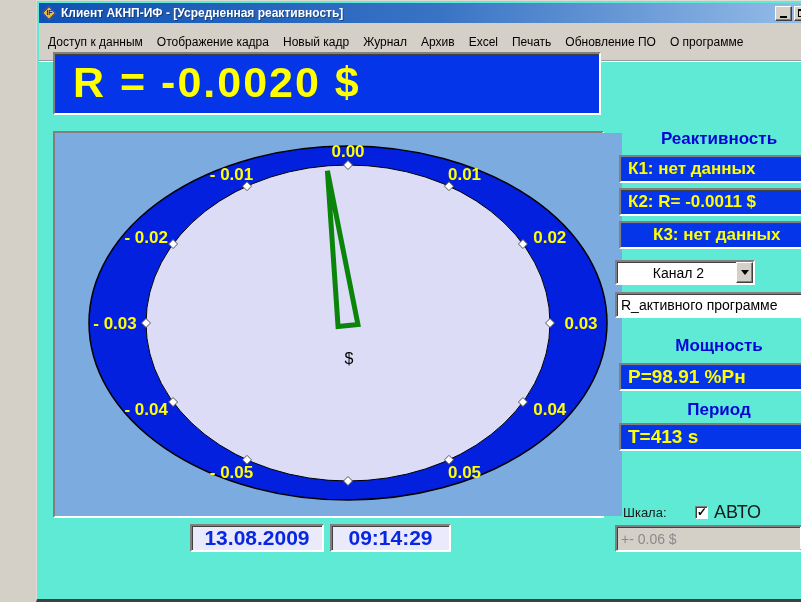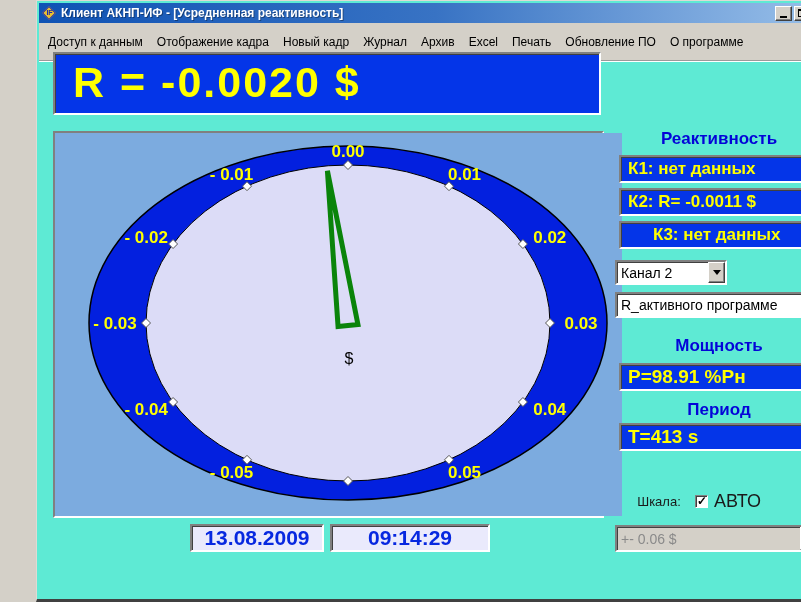--- a/index.html
+++ b/index.html
@@ -92,21 +92,21 @@
     width:17px; align-self:stretch; background:#d4d0c8;
     border:1px solid; border-color:#ffffff #404040 #404040 #ffffff;
     box-shadow:inset -1px -1px 0 #808080;
     display:flex; align-items:center; justify-content:center; flex:0 0 auto;
   }
   .arrow-down{ width:0; height:0; border:4px solid transparent; border-top:5px solid #000; margin-top:4px; }
   .combo.disabled{ background:#d4d0c8; }
   .combo.disabled .combo-text{ color:#8a8a8a; }
   .combo.disabled .arrow-down{ border-top-color:#8a8a8a; }
 
-  .scale-row{ position:absolute; left:586px; top:490px; display:flex; align-items:center;text-align:center; }
+  .scale-row{ position:absolute; left:586px; top:501px; display:flex; align-items:center; }
   .scale-label{ font-size:13px; color:#1a1a1a; width:72px; }
   .checkbox{
     width:13px; height:13px; background:#ffffff; position:relative;
     border:1px solid; border-color:#808080 #ffffff #ffffff #808080;
     box-shadow:inset 1px 1px 0 #404040; margin-right:6px;
   }
   .checkbox .check{ position:absolute; left:1px; top:-2px; font-size:12px; font-weight:bold; color:#000; }
   .checkbox-label{ font-size:18px; color:#1a1a1a; }
 
   
@@ -185,21 +185,21 @@
         <polygon points="252.40789273627226,37.838150008654196 282.94521895368274,191.45471536732347 263.05478104631726,193.54528463267653" fill="none" stroke="#0a840a" stroke-width="5" stroke-linejoin="miter"></polygon>
         <text x="274" y="231" text-anchor="middle" class="gauge-unit">$</text>
       </svg>
   </div>
 
   <div class="section-heading" style="left:582px; top:128px;">Реактивность</div>
   <div class="value-box sunken deep" style="top:154px;">К1: нет данных</div>
   <div class="value-box sunken deep" style="top:187px;">К2: R= -0.0011 $</div>
   <div class="value-box sunken deep" style="top:220px;padding-left:32px;">К3: нет данных</div>
 
-  <div class="combo sunken deep" style="left:578px; top:259px; width:112px; height:25px;">
+  <div class="combo sunken deep" style="left:578px; top:259px; width:140px; height:25px;text-align:center;">
     <span class="combo-text">Канал 2</span>
     <span class="combo-btn">
       <span class="arrow-down"></span>
     </span>
   </div>
 
   <div class="combo sunken deep" style="left:578px; top:291px; width:212px; height:26px;">
     <span class="combo-text">R_активного программе</span>
     <span class="combo-btn">
       <span class="arrow-down"></span>
@@ -221,15 +221,15 @@
   </div>
 
   <div class="combo sunken deep disabled" style="left:578px; top:524px; width:204px; height:27px;">
     <span class="combo-text">+- 0.06 $</span>
     <span class="combo-btn">
       <span class="arrow-down"></span>
     </span>
   </div>
 
   <div class="dt-box sunken deep" style="left:153px; width:134px;">13.08.2009</div>
-  <div class="dt-box sunken deep" style="left:293px; width:160px;">09:14:29</div>
+  <div class="dt-box sunken deep" style="left:293px; width:121px;">09:14:29</div>
 
 </div>
 
 </body></html>

